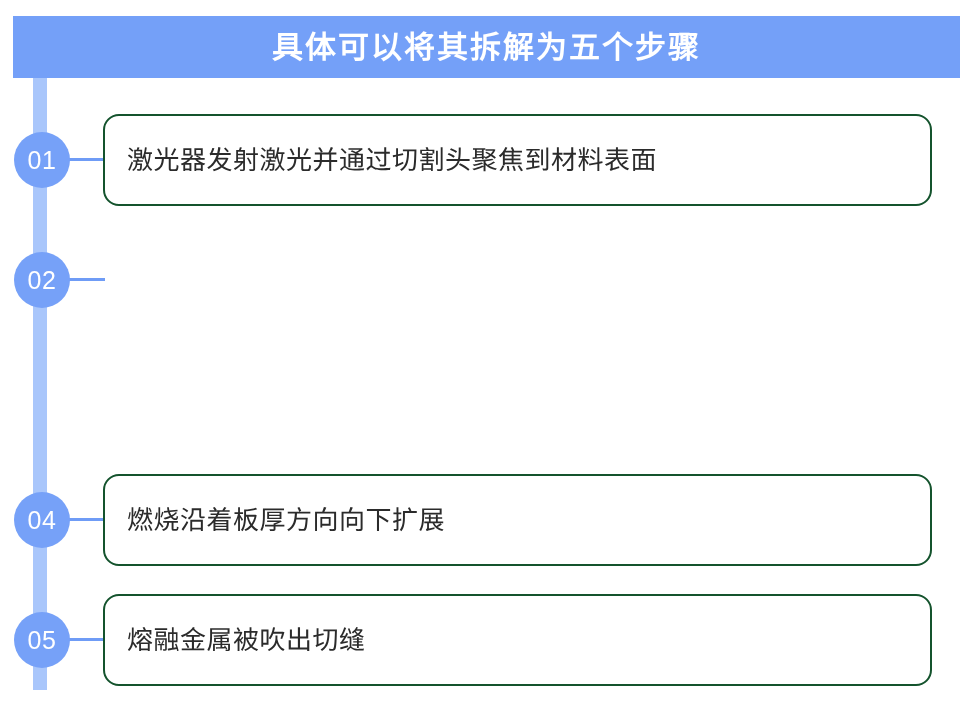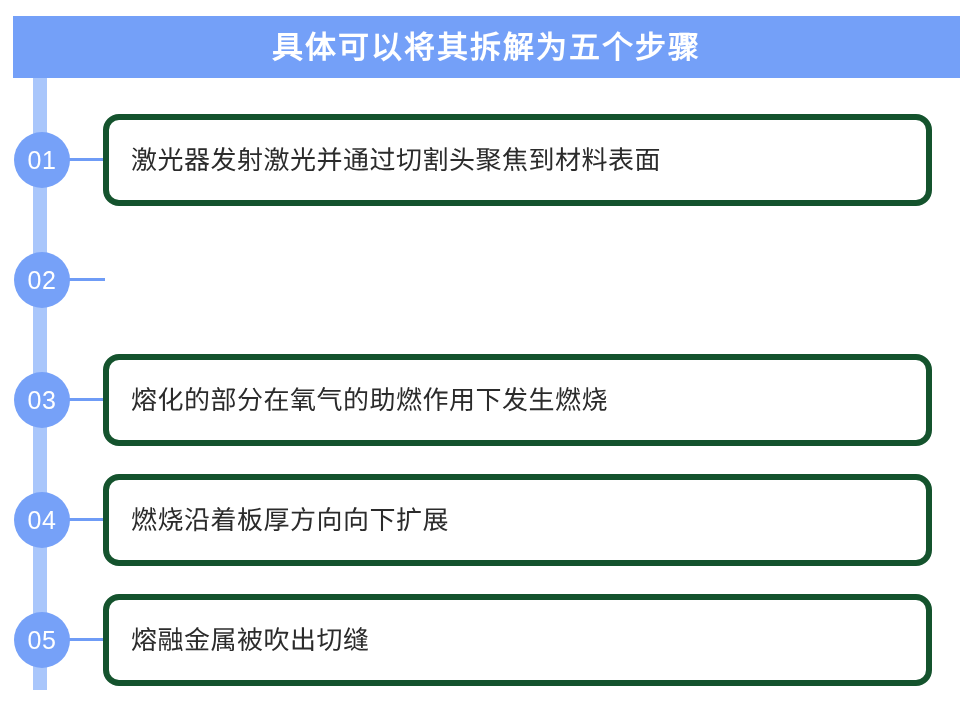--- a/index.html
+++ b/index.html
@@ -101,21 +101,21 @@
     z-index: 1;
   }
 
   .step-card {
     position: absolute;
     left: 103px;
     top: 0;
     width: 829px;
     height: 92px;
     box-sizing: border-box;
-    border: 6px solid #14532d;
+    border: 2px solid #14532d;
     border-radius: 16px;
     background: #ffffff;
     display: flex;
     align-items: center;
     z-index: 2;
   }
 
   .step-text {
     padding-left: 22px;
     padding-right: 20px;
@@ -164,27 +164,20 @@
       <div class="step-card">
         <div class="step-text">激光器发射激光并通过切割头聚焦到材料表面</div>
       </div>
     </div>
 
     <div class="step step-2">
       <div class="step-badge">02</div>
       <div class="step-connector"></div>
     </div>
 
-    <div class="step step-3">
-      <div class="step-badge">03</div>
-      <div class="step-connector"></div>
-      <div class="step-card">
-        <div class="step-text">熔化的部分在氧气的助燃作用下发生燃烧</div>
-      </div>
-    </div>
 
     <div class="step step-4">
       <div class="step-badge">04</div>
       <div class="step-connector"></div>
       <div class="step-card">
         <div class="step-text">燃烧沿着板厚方向向下扩展</div>
       </div>
     </div>
 
     <div class="step step-5">

